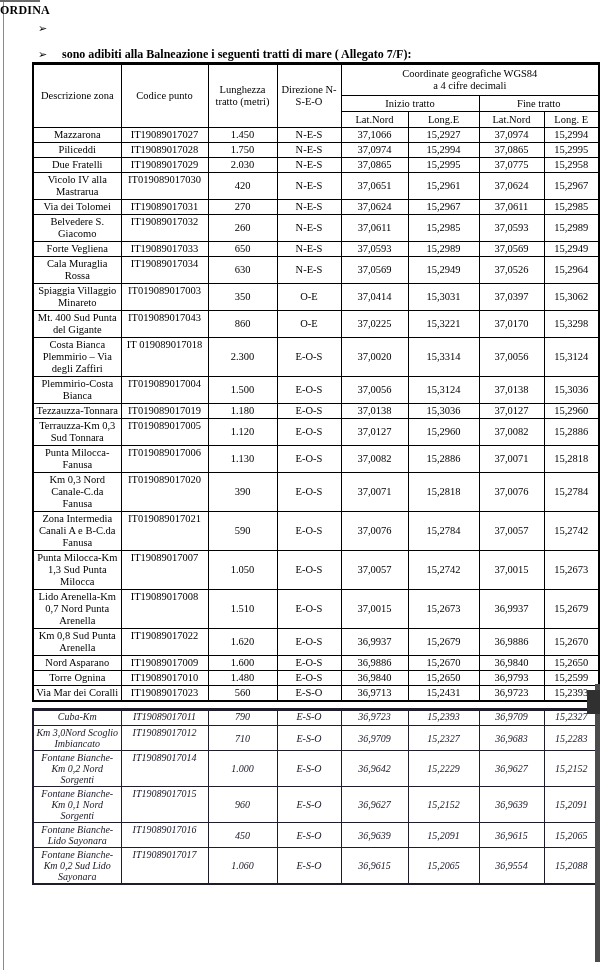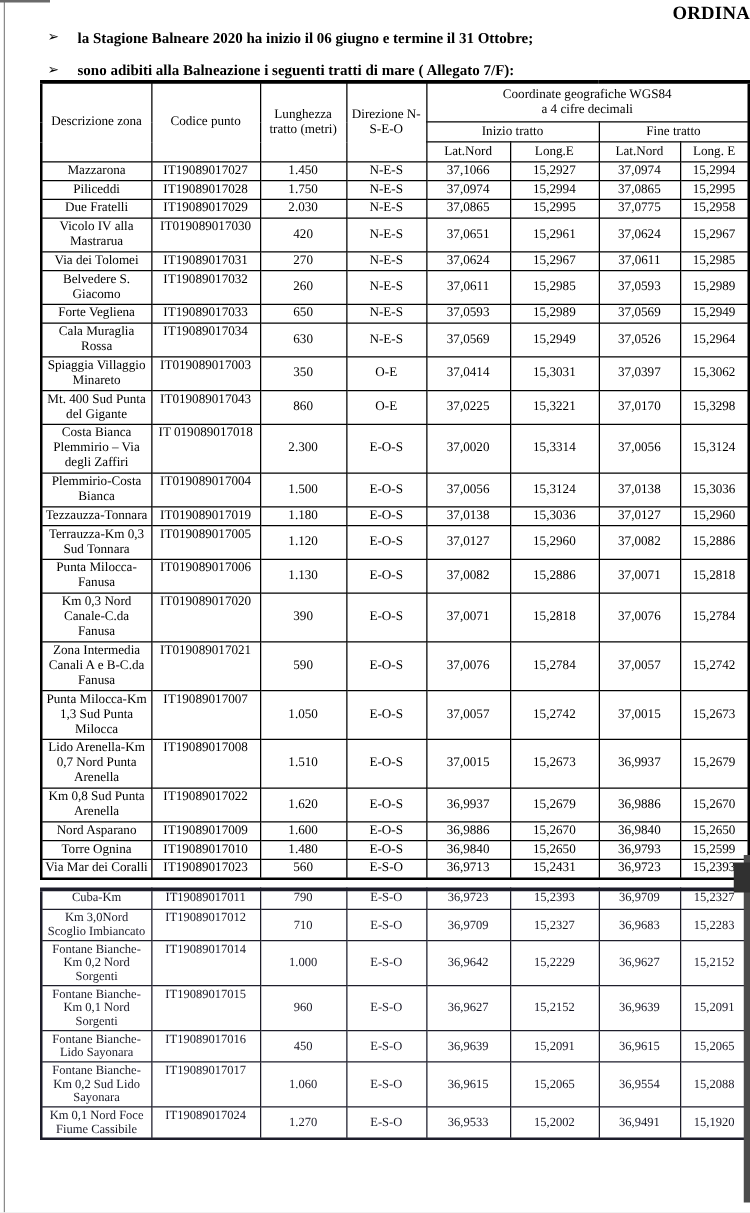--- a/index.html
+++ b/index.html
@@ -13,21 +13,21 @@
     margin:0 auto;
   }
   .scan-left-line { position:absolute; left:3px; top:0; width:1px; height:970px; background:#8a8a8a; }
   .scan-top-line  { position:absolute; left:0; top:0; width:40px; height:2px; background:#6a6a6a; }
   .scan-bar  { position:absolute; right:0; top:684px; width:5px;  height:278px; background:#4b4b4b; }
   .scan-blob { position:absolute; right:0; top:690px; width:13px; height:24px; background:#303030; }
 
   .content { position:absolute; left:0; top:0; width:600px; }
 
   .doc-title {
-    text-align:right; font-weight:bold; font-size:15px;
+    text-align:left; font-weight:bold; font-size:12px;
     margin:3px 0 2px 0; letter-spacing:0.2px;font-family:Liberation Serif, serif;
   }
   .bullet-row {
     display:flex; align-items:flex-start;
     font-weight:bold; font-size:12px; line-height:14px;
     margin:3px 0 0 38px;
   }
   .bullet-row.second { margin-top:12px; margin-bottom:1px; }
   .bullet-glyph { width:24px; flex:0 0 24px; font-size:11px; font-weight:normal; }
 
@@ -51,38 +51,38 @@
   tr.hdr-mid th, tr.hdr-bot th { height:13px; }
   table.zone-table td.c1 { vertical-align:top; }
 
   
   table.t2 {
     margin-top:6px;
     filter:blur(0.4px);
     color:#181826;
     font-size:10px;
     border-color:#1d1d2b;
+    font-style:italic;
   }
   table.t2 td { border-color:#1d1d2b; line-height:11px; }
   table.t2 tr.clipped-row td { height:13px; line-height:11px; padding-top:0; vertical-align:top; }
 </style>
 </head>
 <body>
 
 <div class="page">
   <div class="scan-left-line"></div>
   <div class="scan-top-line"></div>
 
   <div class="content">
 
     <div class="doc-title">ORDINA</div>
 
     <div class="bullet-row">
       <span class="bullet-glyph">➢</span>
-      <span>la Stagione Balneare 2020 ha inizio il 06 giugno e termine il 31 Ottobre;</span>
     </div>
 
     <div class="bullet-row second">
       <span class="bullet-glyph">➢</span>
       <span>sono adibiti alla Balneazione i seguenti tratti di mare ( Allegato 7/F):</span>
     </div>
 
     <table class="zone-table t1">
       <colgroup>
         <col style="width:88px">
@@ -415,30 +415,20 @@
           <tr>
             <td class="c0">Fontane Bianche-Km 0,2 Sud Lido Sayonara</td>
             <td class="c1">IT19089017017</td>
             <td class="c2">1.060</td>
             <td class="c3">E-S-O</td>
             <td class="c4">36,9615</td>
             <td class="c5">15,2065</td>
             <td class="c6">36,9554</td>
             <td class="c7">15,2088</td>
           </tr>
-          <tr>
-            <td class="c0">Km 0,1 Nord Foce Fiume Cassibile</td>
-            <td class="c1">IT19089017024</td>
-            <td class="c2">1.270</td>
-            <td class="c3">E-S-O</td>
-            <td class="c4">36,9533</td>
-            <td class="c5">15,2002</td>
-            <td class="c6">36,9491</td>
-            <td class="c7">15,1920</td>
-          </tr>
         </tbody>
     </table>
 
   </div>
 
   <div class="scan-bar"></div>
   <div class="scan-blob"></div>
 </div>
 
 </body></html>

